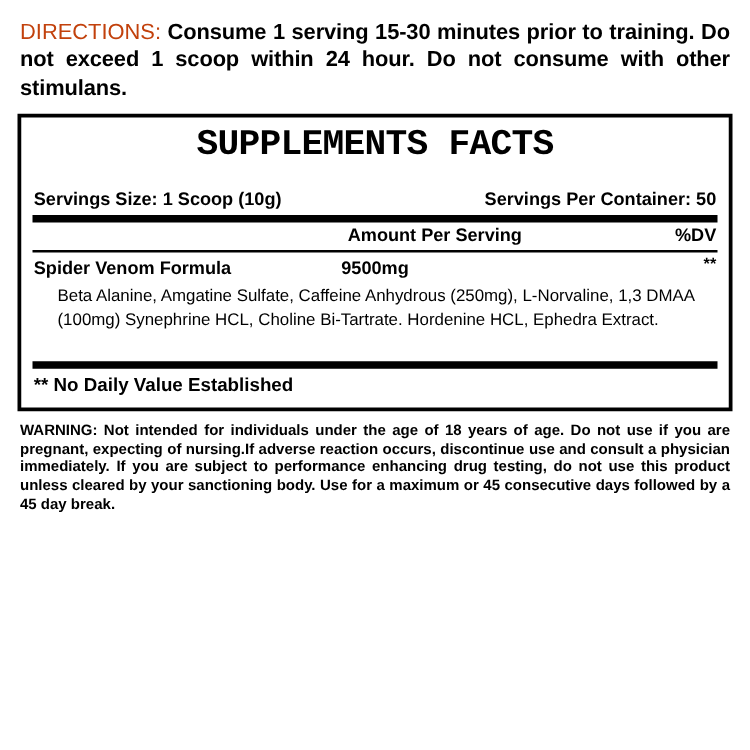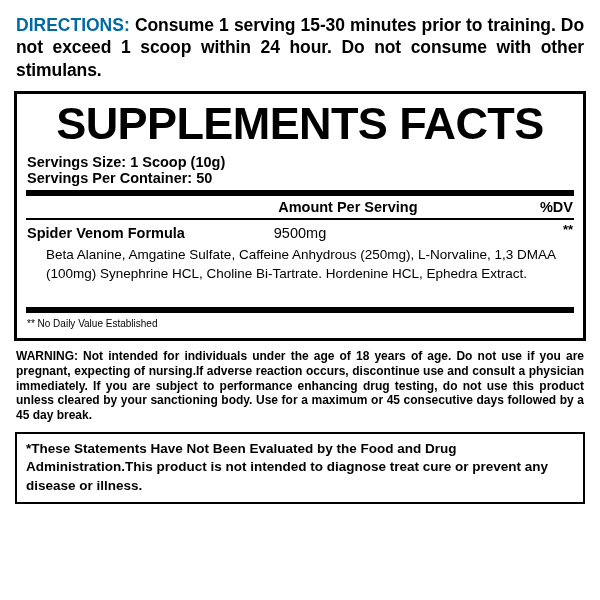--- a/index.html
+++ b/index.html
@@ -25,48 +25,48 @@
   
   .directions {
     font-size: 17.5px;
     line-height: 1.28;
     font-weight: 600;
     text-align: justify;
     margin: 4px 2px 10px 2px;
     letter-spacing: -0.1px;
   }
   .directions .dir-label {
-    color: #0369a1;
-    font-weight: 700;
+    color: #c2410c;
+    font-weight: 400;
     letter-spacing: 0px;
   }
 
   
   .facts-box {
     border: 3px solid #000;
     box-sizing: border-box;
     padding: 6px 9px 6px 9px;
     margin-bottom: 8px;
   }
   .facts-title {
-    font-size: 45px;
+    font-size: 29px;
     font-weight: 700;
     letter-spacing: -0.6px;
     line-height: 1.02;
     text-align: center;
-    margin: 1px 0 6px 0;
+    margin: 1px 0 20px 0;
+    font-family: Liberation Mono, monospace;
   }
   .servings-row {
     display: flex;
     justify-content: space-between;
     align-items: baseline;
     font-size: 14.5px;
     font-weight: 600;
     padding: 1px 1px 4px 1px;
-    flex-direction: column;
   }
   .rule-med {
     border-bottom: 2.5px solid #000;
   }
   .rule-thick {
     border-bottom: 6px solid #000;
   }
 
   .amount-row {
     display: flex;
@@ -91,42 +91,42 @@
     font-size: 14.5px;
     font-weight: 600;
     padding: 5px 1px 1px 1px;
     position: relative;
   }
   .formula-row .f-name { flex: 0 0 auto; }
   .formula-row .f-amt {
     position: absolute;
     left: 50%;
     transform: translateX(-50%);
-    font-weight: 400;
+    font-weight: 700;
   }
   .formula-row .f-dv {
     margin-left: auto;
     width: 52px;
     text-align: right;
     font-size: 13px;
     font-weight: 700;
     position: relative;
     top: -4px;
   }
 
   .ingredient-list {
     font-size: 13.5px;
     line-height: 1.42;
     padding: 3px 2px 24px 20px;
     font-weight: 400;
   }
 
   .no-dv {
-    font-size: 10px;
-    font-weight: 400;
+    font-size: 15px;
+    font-weight: 700;
     padding: 5px 1px 3px 1px;
   }
 
   
   .other-ing {
     font-size: 14px;
     font-weight: 700;
     line-height: 1.35;
     text-align: justify;
     margin: 0 2px 8px 2px;
@@ -188,17 +188,14 @@
 
     <div class="rule-thick"></div>
 
     <div class="no-dv">** No Daily Value Established</div>
 
   </div>
 
 
   <div class="warning">WARNING: Not intended for individuals under the age of 18 years of age. Do not use if you are pregnant, expecting of nursing.If adverse reaction occurs, discontinue use and consult a physician immediately. If you are subject to performance enhancing drug testing, do not use this product unless cleared by your sanctioning body. Use for a maximum or 45 consecutive days followed by a 45 day break.</div>
 
-  <div class="statement-box">
-    <span>*These Statements Have Not Been Evaluated by the Food and Drug Administration.This product is not intended to diagnose treat cure or prevent any disease or illness.</span>
-  </div>
 
 </div>
 
 </body></html>

